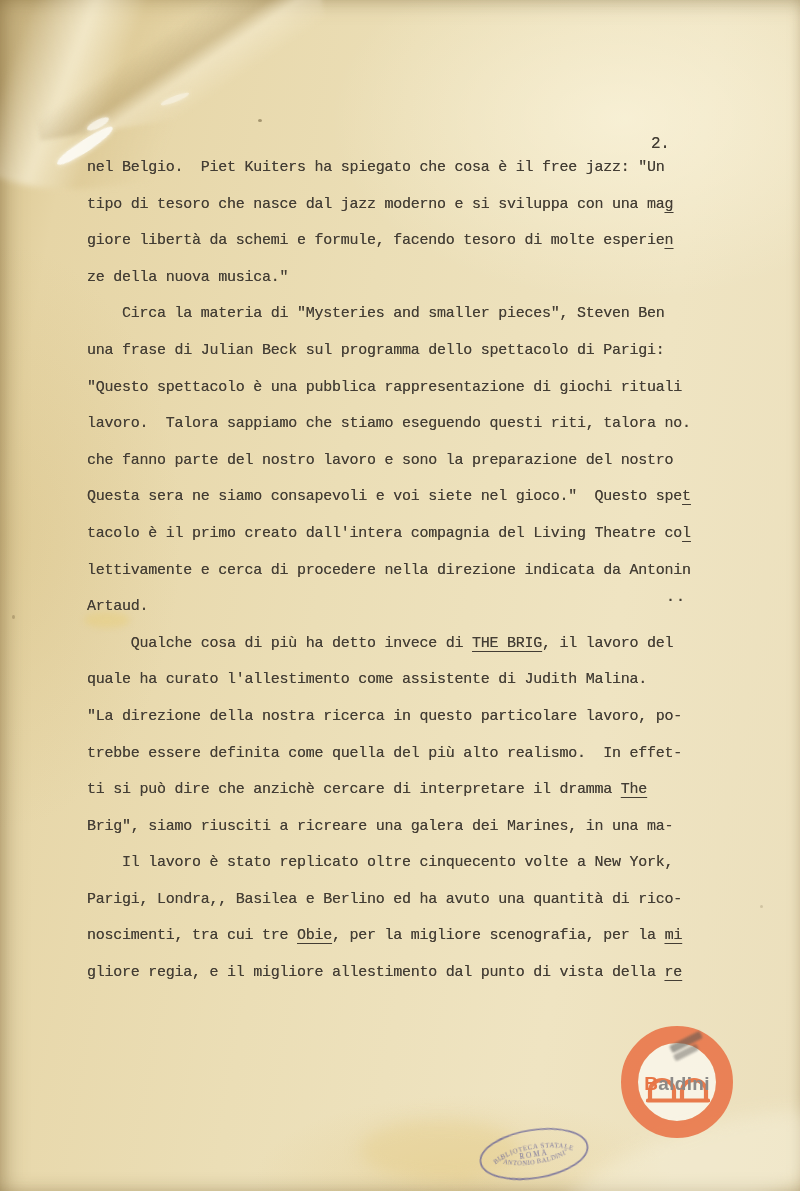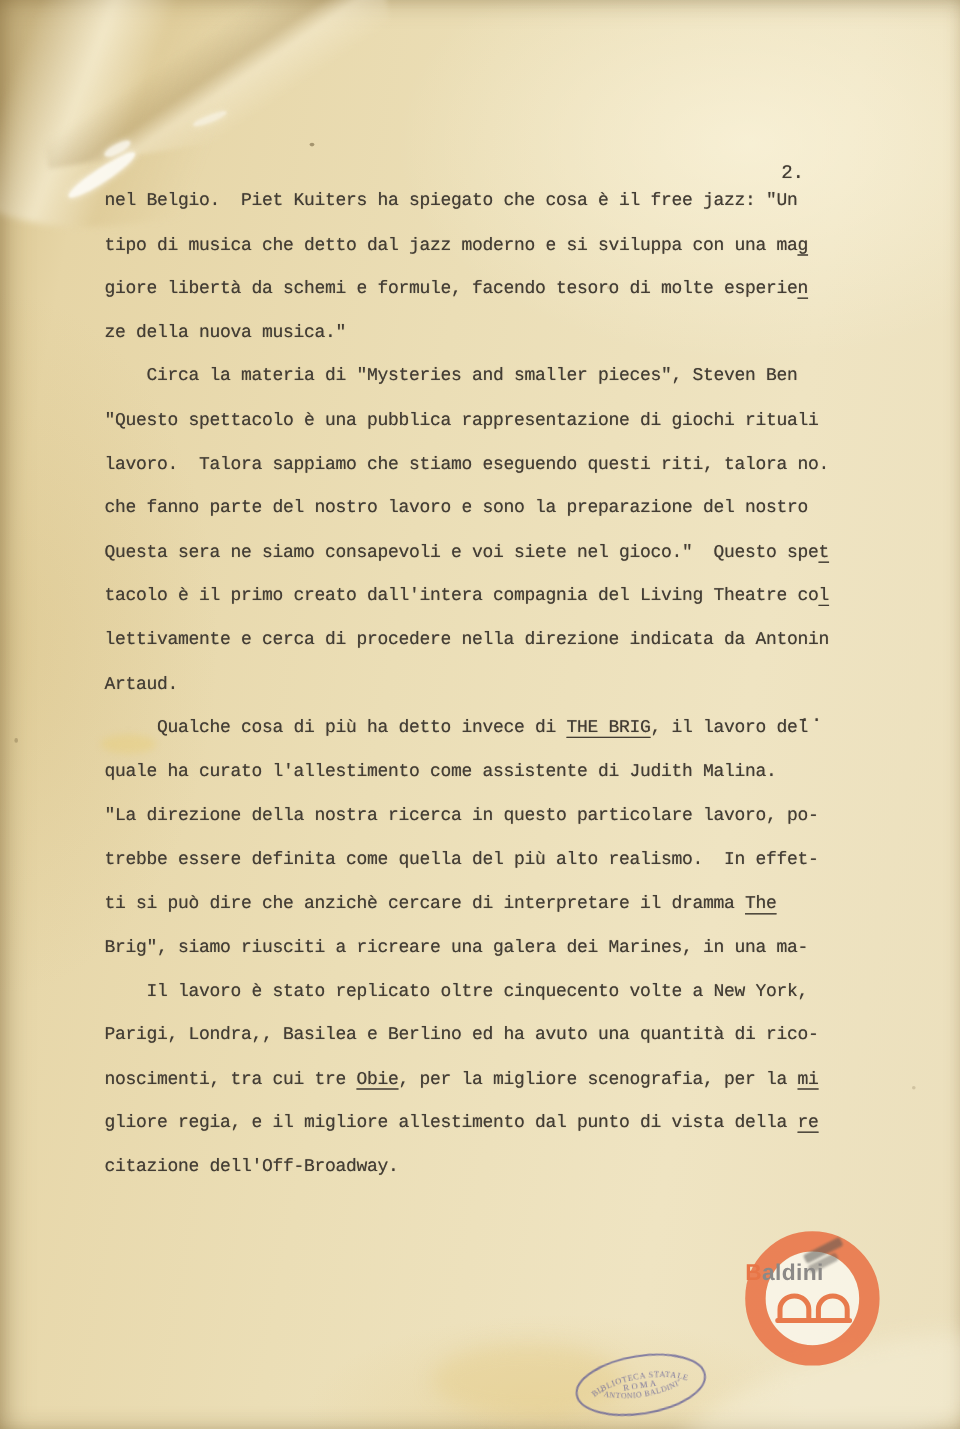--- a/index.html
+++ b/index.html
@@ -52,21 +52,21 @@
   .u{text-decoration:underline;text-underline-offset:3.5px;text-decoration-thickness:1.3px;}
   .correction{position:absolute;left:666px;top:589px;font-size:15px;letter-spacing:1px;z-index:2;}
 
   
   .watermark{position:absolute;left:621px;top:1026px;width:112px;height:112px;z-index:3;}
   .wm-ring{position:absolute;inset:0;border-radius:50%;border:17px solid rgba(233,119,74,0.9);box-sizing:border-box;mix-blend-mode:multiply;}
   .wm-disc{position:absolute;inset:17px;border-radius:50%;background:rgba(251,248,240,0.75);}
   .wm-smudge{position:absolute;background:rgba(88,86,82,0.55);filter:blur(1.1px);border-radius:2px;}
   .wm-smudge.s1{left:48px;top:12px;width:34px;height:8px;transform:rotate(-27deg);}
   .wm-smudge.s2{left:52px;top:23px;width:26px;height:7px;transform:rotate(-27deg);opacity:.8;}
-  .wm-name{position:absolute;left:0;right:0;top:25px;text-align:left;
+  .wm-name{position:absolute;left:0;right:0;top:47px;text-align:center;
     font-family:"Liberation Sans","DejaVu Sans",sans-serif;font-weight:bold;font-size:19px;letter-spacing:0.3px;z-index:2;}
   .wm-b{color:#e87546;}
   .wm-rest{color:#8b8987;}
   .wm-book{position:absolute;left:25px;top:50px;width:64px;height:28px;z-index:1;}
 
   
   .stamp{position:absolute;left:474px;top:1126px;width:120px;height:56px;transform:rotate(-9deg);z-index:3;opacity:0.88;filter:blur(0.3px);}
   .stamp text{fill:#575596;font-family:"Liberation Serif","DejaVu Serif",serif;}
 </style>
 </head>
@@ -83,42 +83,42 @@
   <div class="speck speck3"></div>
   <div class="speck speck4"></div>
   <div class="stain1"></div>
   <div class="stain2"></div>
   <div class="sheen-br"></div>
 
   <div class="pagenum ink">2.</div>
 
   <div class="lines ink">
       <div class="line"><span>nel Belgio.  Piet Kuiters ha spiegato che cosa è il free jazz: "Un</span></div>
-      <div class="line"><span>tipo di musica che detto dal jazz moderno e si sviluppa con una ma</span><span class="u">g</span></div>
+      <div class="line"><span>tipo di tesoro che nasce dal jazz moderno e si sviluppa con una ma</span><span class="u">g</span></div>
       <div class="line"><span>giore libertà da schemi e formule, facendo tesoro di molte esperie</span><span class="u">n</span></div>
       <div class="line"><span>ze della nuova musica."</span></div>
       <div class="line"><span>    Circa la materia di "Mysteries and smaller pieces", Steven Ben</span></div>
+      <div class="line"><span>una frase di Julian Beck sul programma dello spettacolo di Parigi:</span></div>
       <div class="line"><span>"Questo spettacolo è una pubblica rappresentazione di giochi rituali</span></div>
       <div class="line"><span>lavoro.  Talora sappiamo che stiamo eseguendo questi riti, talora no.</span></div>
       <div class="line"><span>che fanno parte del nostro lavoro e sono la preparazione del nostro</span></div>
       <div class="line"><span>Questa sera ne siamo consapevoli e voi siete nel gioco."  Questo spe</span><span class="u">t</span></div>
       <div class="line"><span>tacolo è il primo creato dall'intera compagnia del Living Theatre co</span><span class="u">l</span></div>
       <div class="line"><span>lettivamente e cerca di procedere nella direzione indicata da Antonin</span></div>
       <div class="line"><span>Artaud.</span></div>
       <div class="line"><span>     Qualche cosa di più ha detto invece di </span><span class="u">THE BRIG</span><span>, il lavoro del</span></div>
       <div class="line"><span>quale ha curato l'allestimento come assistente di Judith Malina.</span></div>
       <div class="line"><span>"La direzione della nostra ricerca in questo particolare lavoro, po-</span></div>
       <div class="line"><span>trebbe essere definita come quella del più alto realismo.  In effet-</span></div>
       <div class="line"><span>ti si può dire che anzichè cercare di interpretare il dramma </span><span class="u">The</span></div>
       <div class="line"><span>Brig", siamo riusciti a ricreare una galera dei Marines, in una ma-</span></div>
       <div class="line"><span>    Il lavoro è stato replicato oltre cinquecento volte a New York,</span></div>
       <div class="line"><span>Parigi, Londra,, Basilea e Berlino ed ha avuto una quantità di rico-</span></div>
       <div class="line"><span>noscimenti, tra cui tre </span><span class="u">Obie</span><span>, per la migliore scenografia, per la </span><span class="u">mi</span></div>
       <div class="line"><span>gliore regia, e il migliore allestimento dal punto di vista della </span><span class="u">re</span></div>
-      <div class="line"><span>citazione dell'Off-Broadway.</span></div>
     </div>
 
   <div class="correction ink">..</div>
 
   <div class="watermark">
     <div class="wm-disc"></div>
     <div class="wm-ring"></div>
     <div class="wm-smudge s1"></div>
     <div class="wm-smudge s2"></div>
     <div class="wm-name"><span class="wm-b">B</span><span class="wm-rest">aldini</span></div>

